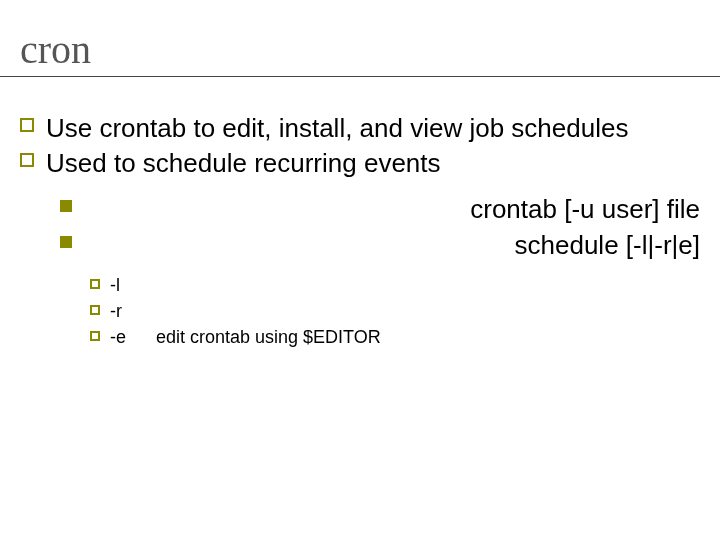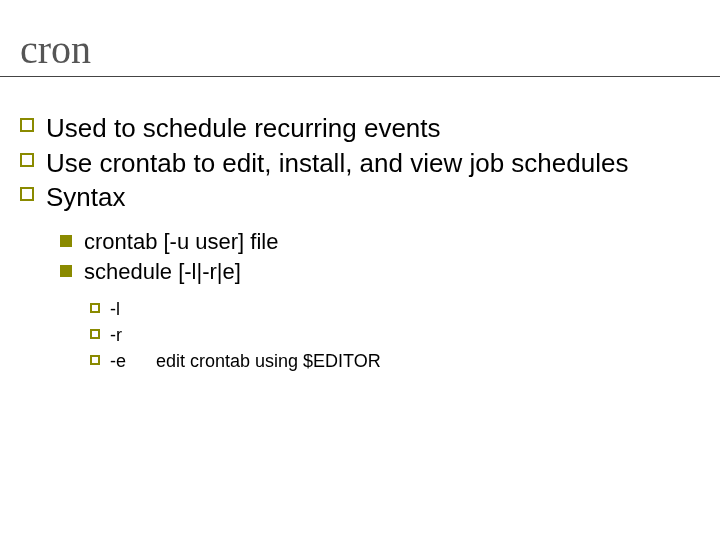--- a/index.html
+++ b/index.html
@@ -59,22 +59,23 @@
     box-sizing: border-box;
   }
   .lvl2-group {
     margin-top: 14px;
     margin-left: 40px;
   }
   .lvl2 {
     margin: 2px 0;
     padding-left: 24px;
     position: relative;
-    font-size: 22px;
+    font-size: 26px;
     line-height: 1.3;
+    text-align: right;
   }
   .lvl2 .bullet2 {
     position: absolute;
     left: 0;
     top: 7px;
     width: 12px;
     height: 12px;
     background: #8a8a00;
   }
   .lvl3-group {
@@ -113,32 +114,28 @@
 
   <div class="title-wrap">
     <div class="title">cron</div>
     <hr class="title-rule">
   </div>
 
   <div class="body">
 
     <div class="lvl1">
       <span class="bullet1"></span>
-      <span>Used to schedule recurring events</span>
-    </div>
-
-    <div class="lvl1">
-      <span class="bullet1"></span>
       <span>Use crontab to edit, install, and view job schedules</span>
     </div>
 
     <div class="lvl1">
       <span class="bullet1"></span>
-      <span>Syntax</span>
+      <span>Used to schedule recurring events</span>
     </div>
+
 
     <div class="lvl2-group">
       <div class="lvl2">
         <span class="bullet2"></span>
         <span>crontab [-u user] file</span>
       </div>
       <div class="lvl2">
         <span class="bullet2"></span>
         <span>schedule [-l|-r|e]</span>
       </div>

